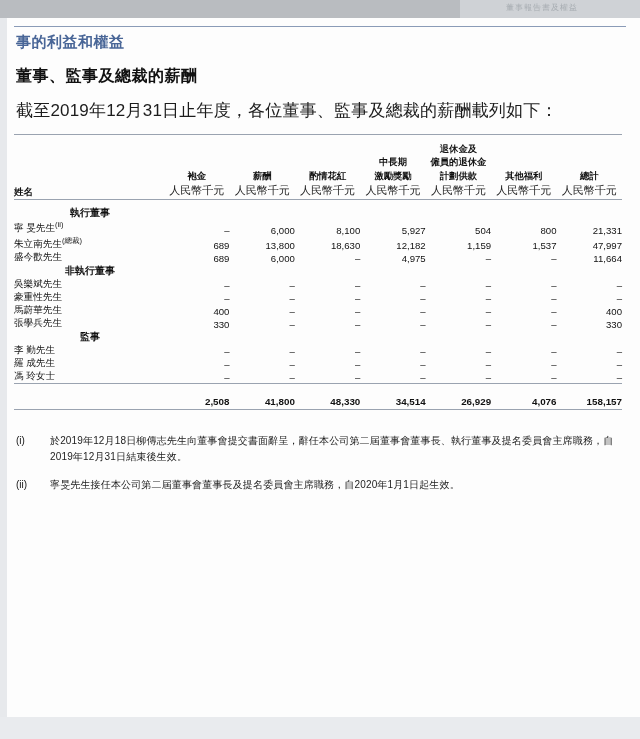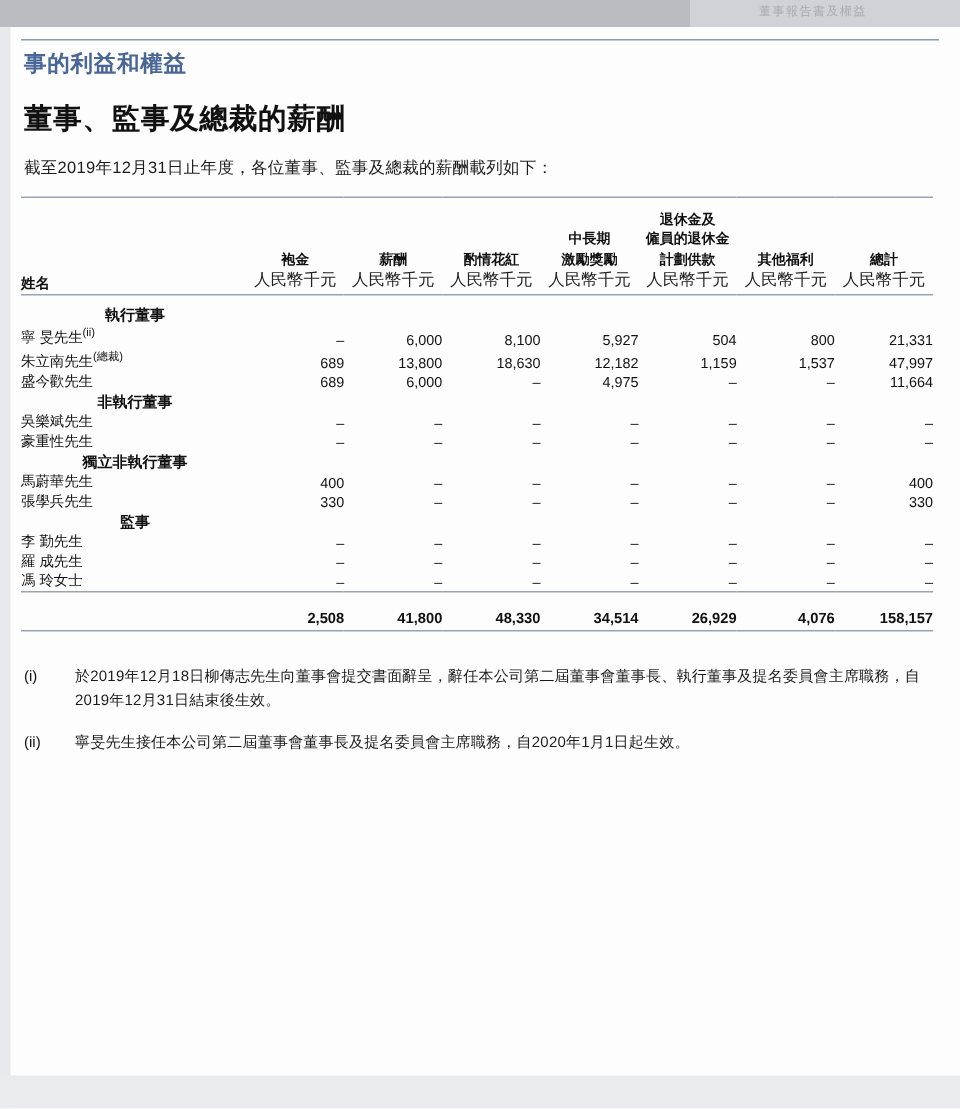--- a/index.html
+++ b/index.html
@@ -79,29 +79,29 @@
   .running-head {
     font-size: 15px;
     color: #2a4c86;
     font-weight: 600;
     letter-spacing: .5px;
     padding-left: 2px;
     margin-bottom: 14px;
     opacity: .85;
   }
   .section-title {
-    font-size: 19px;
+    font-size: 16px;
     font-weight: 700;
     color: #111;
     letter-spacing: .5px;
     margin-bottom: 12px;
     padding-left: 2px;
   }
   .intro {
-    font-size: 11px;
+    font-size: 17px;
     color: #1c1c1c;
     margin-bottom: 12px;
     padding-left: 2px;
     letter-spacing: .2px;
   }
 
   table.rem {
     width: 608px;
     border-collapse: collapse;
     font-size: 9.5px;
@@ -326,24 +326,20 @@
           <td class="nm"><span>豪重性先生</span></td>
           <td class="val">–</td>
           <td class="val">–</td>
           <td class="val">–</td>
           <td class="val">–</td>
           <td class="val">–</td>
           <td class="val">–</td>
           <td class="val">–</td>
         </tr>
 
-        <tr class="grp">
-          <td class="first">獨立非執行董事</td>
-          <td colspan="7"></td>
-        </tr>
         <tr>
           <td class="nm"><span>馬蔚華先生</span></td>
           <td class="val">400</td>
           <td class="val">–</td>
           <td class="val">–</td>
           <td class="val">–</td>
           <td class="val">–</td>
           <td class="val">–</td>
           <td class="val">400</td>
         </tr>

